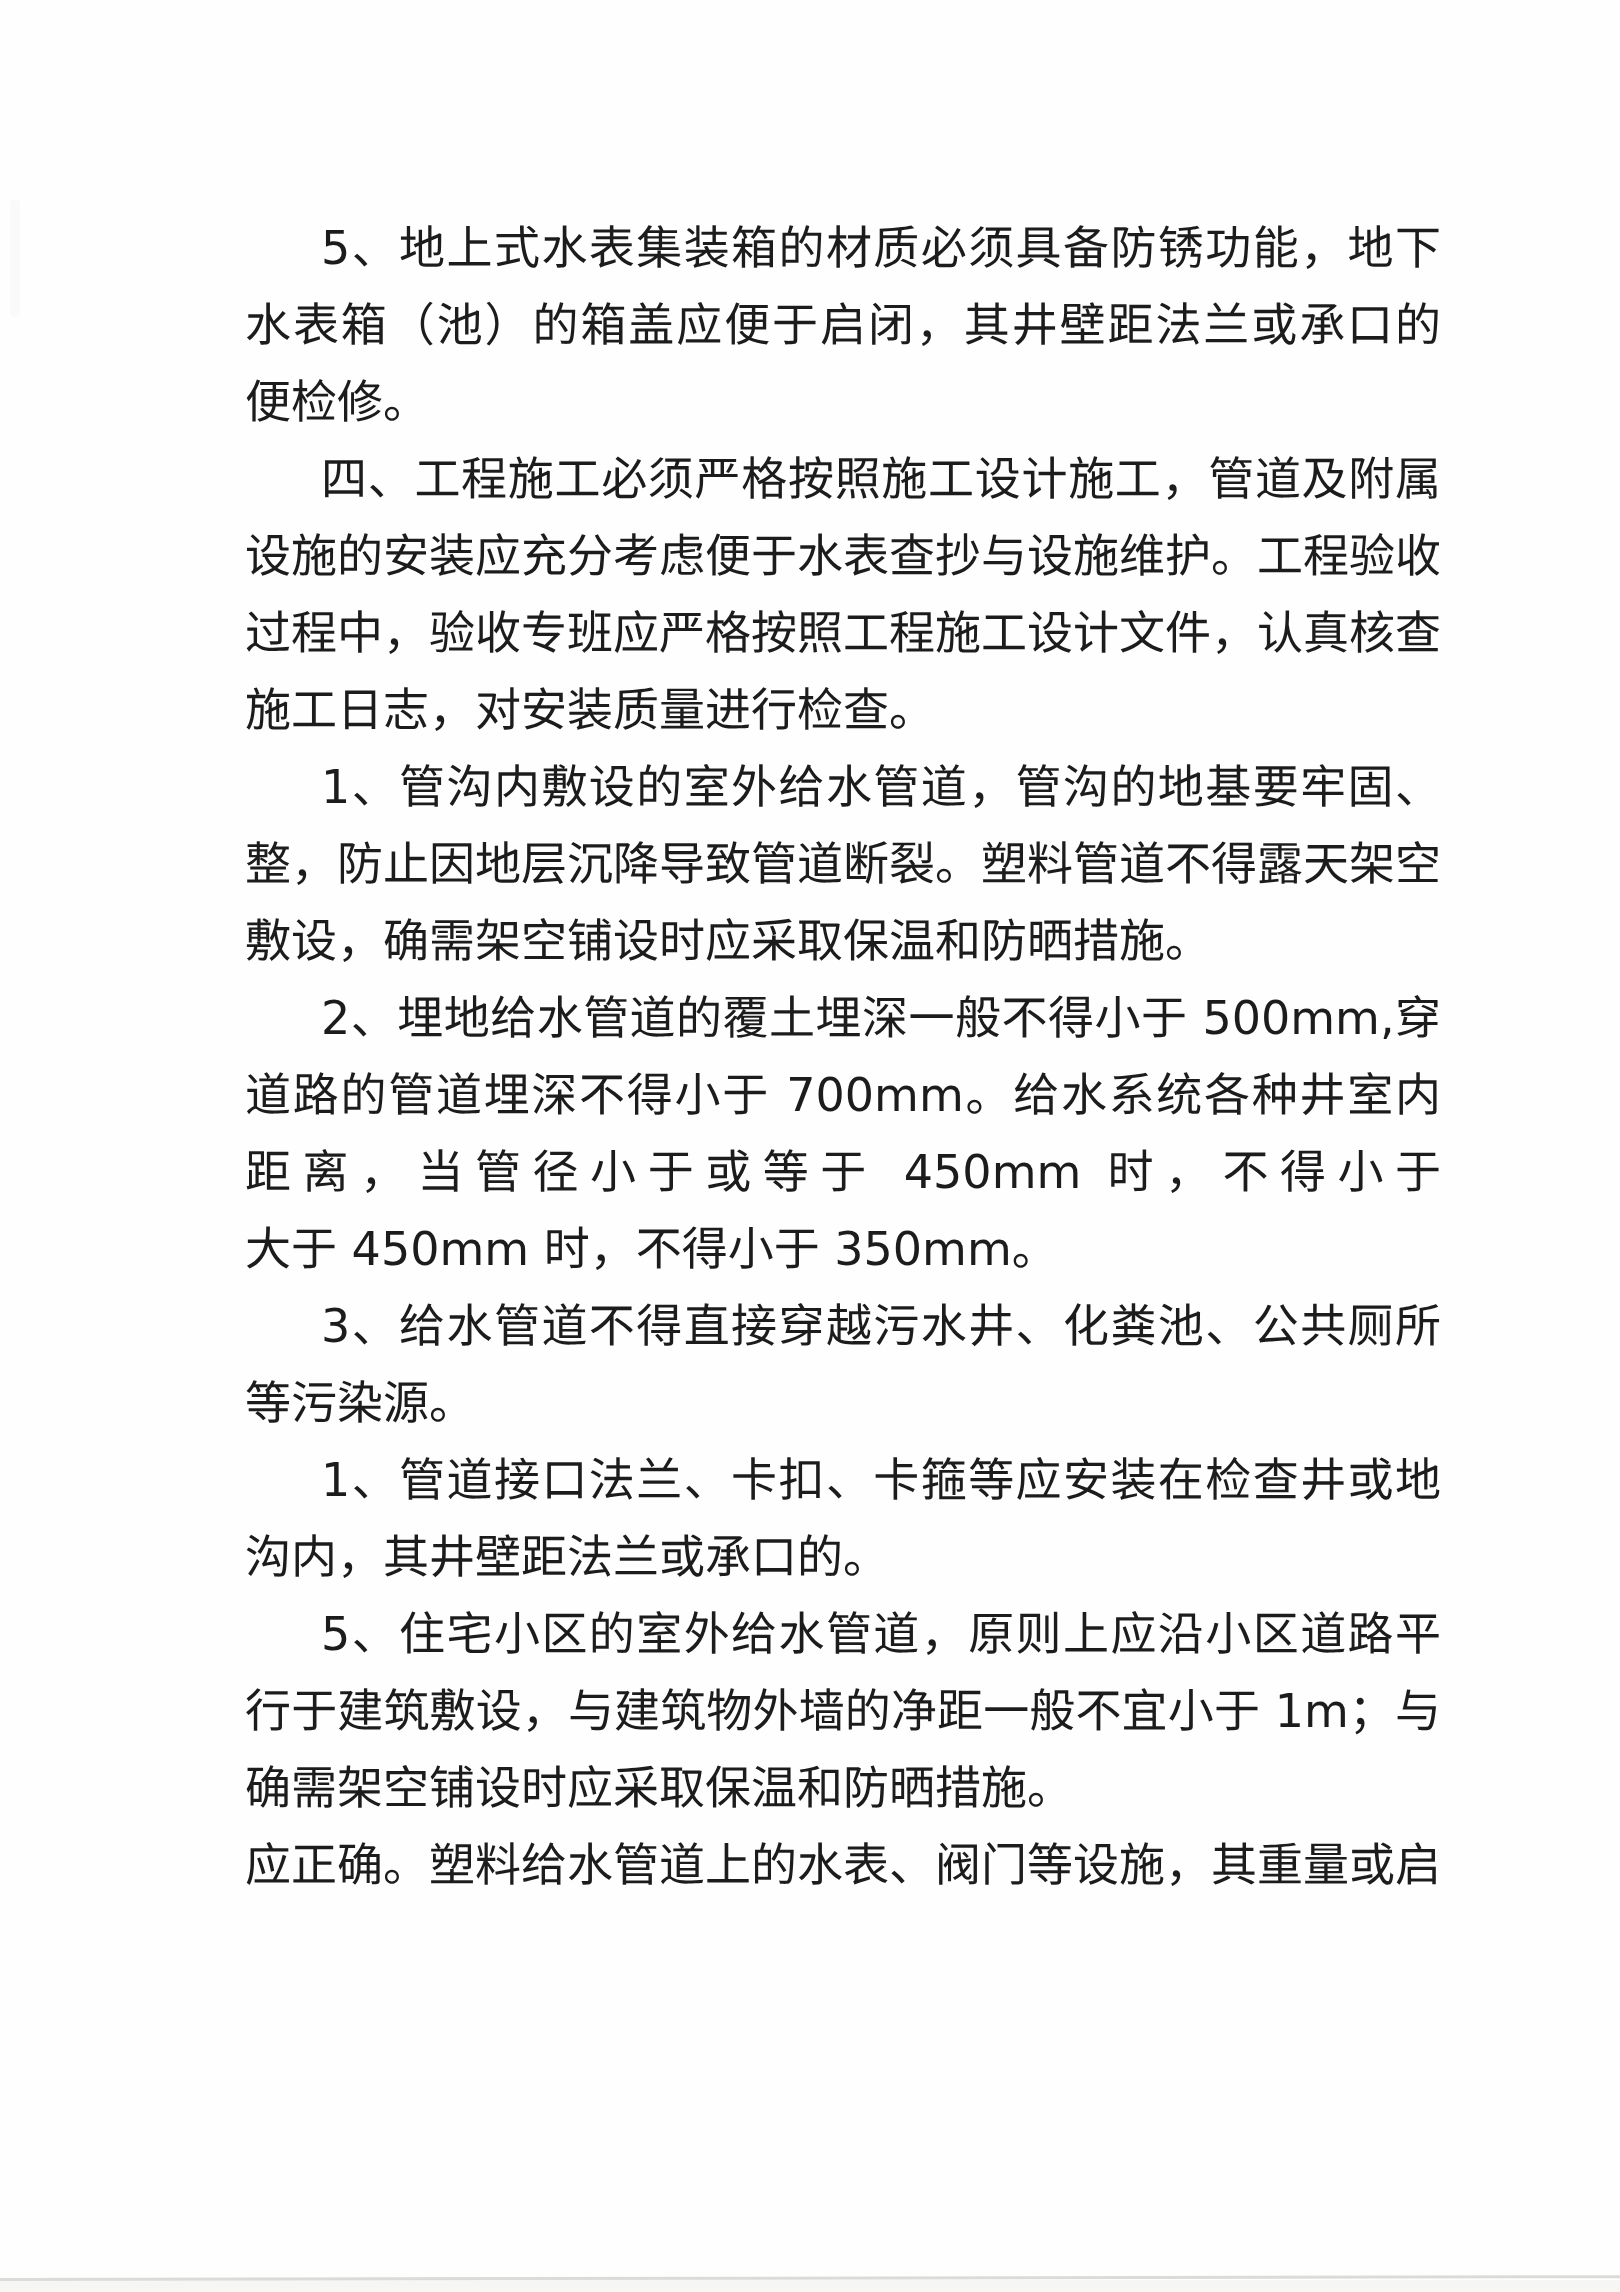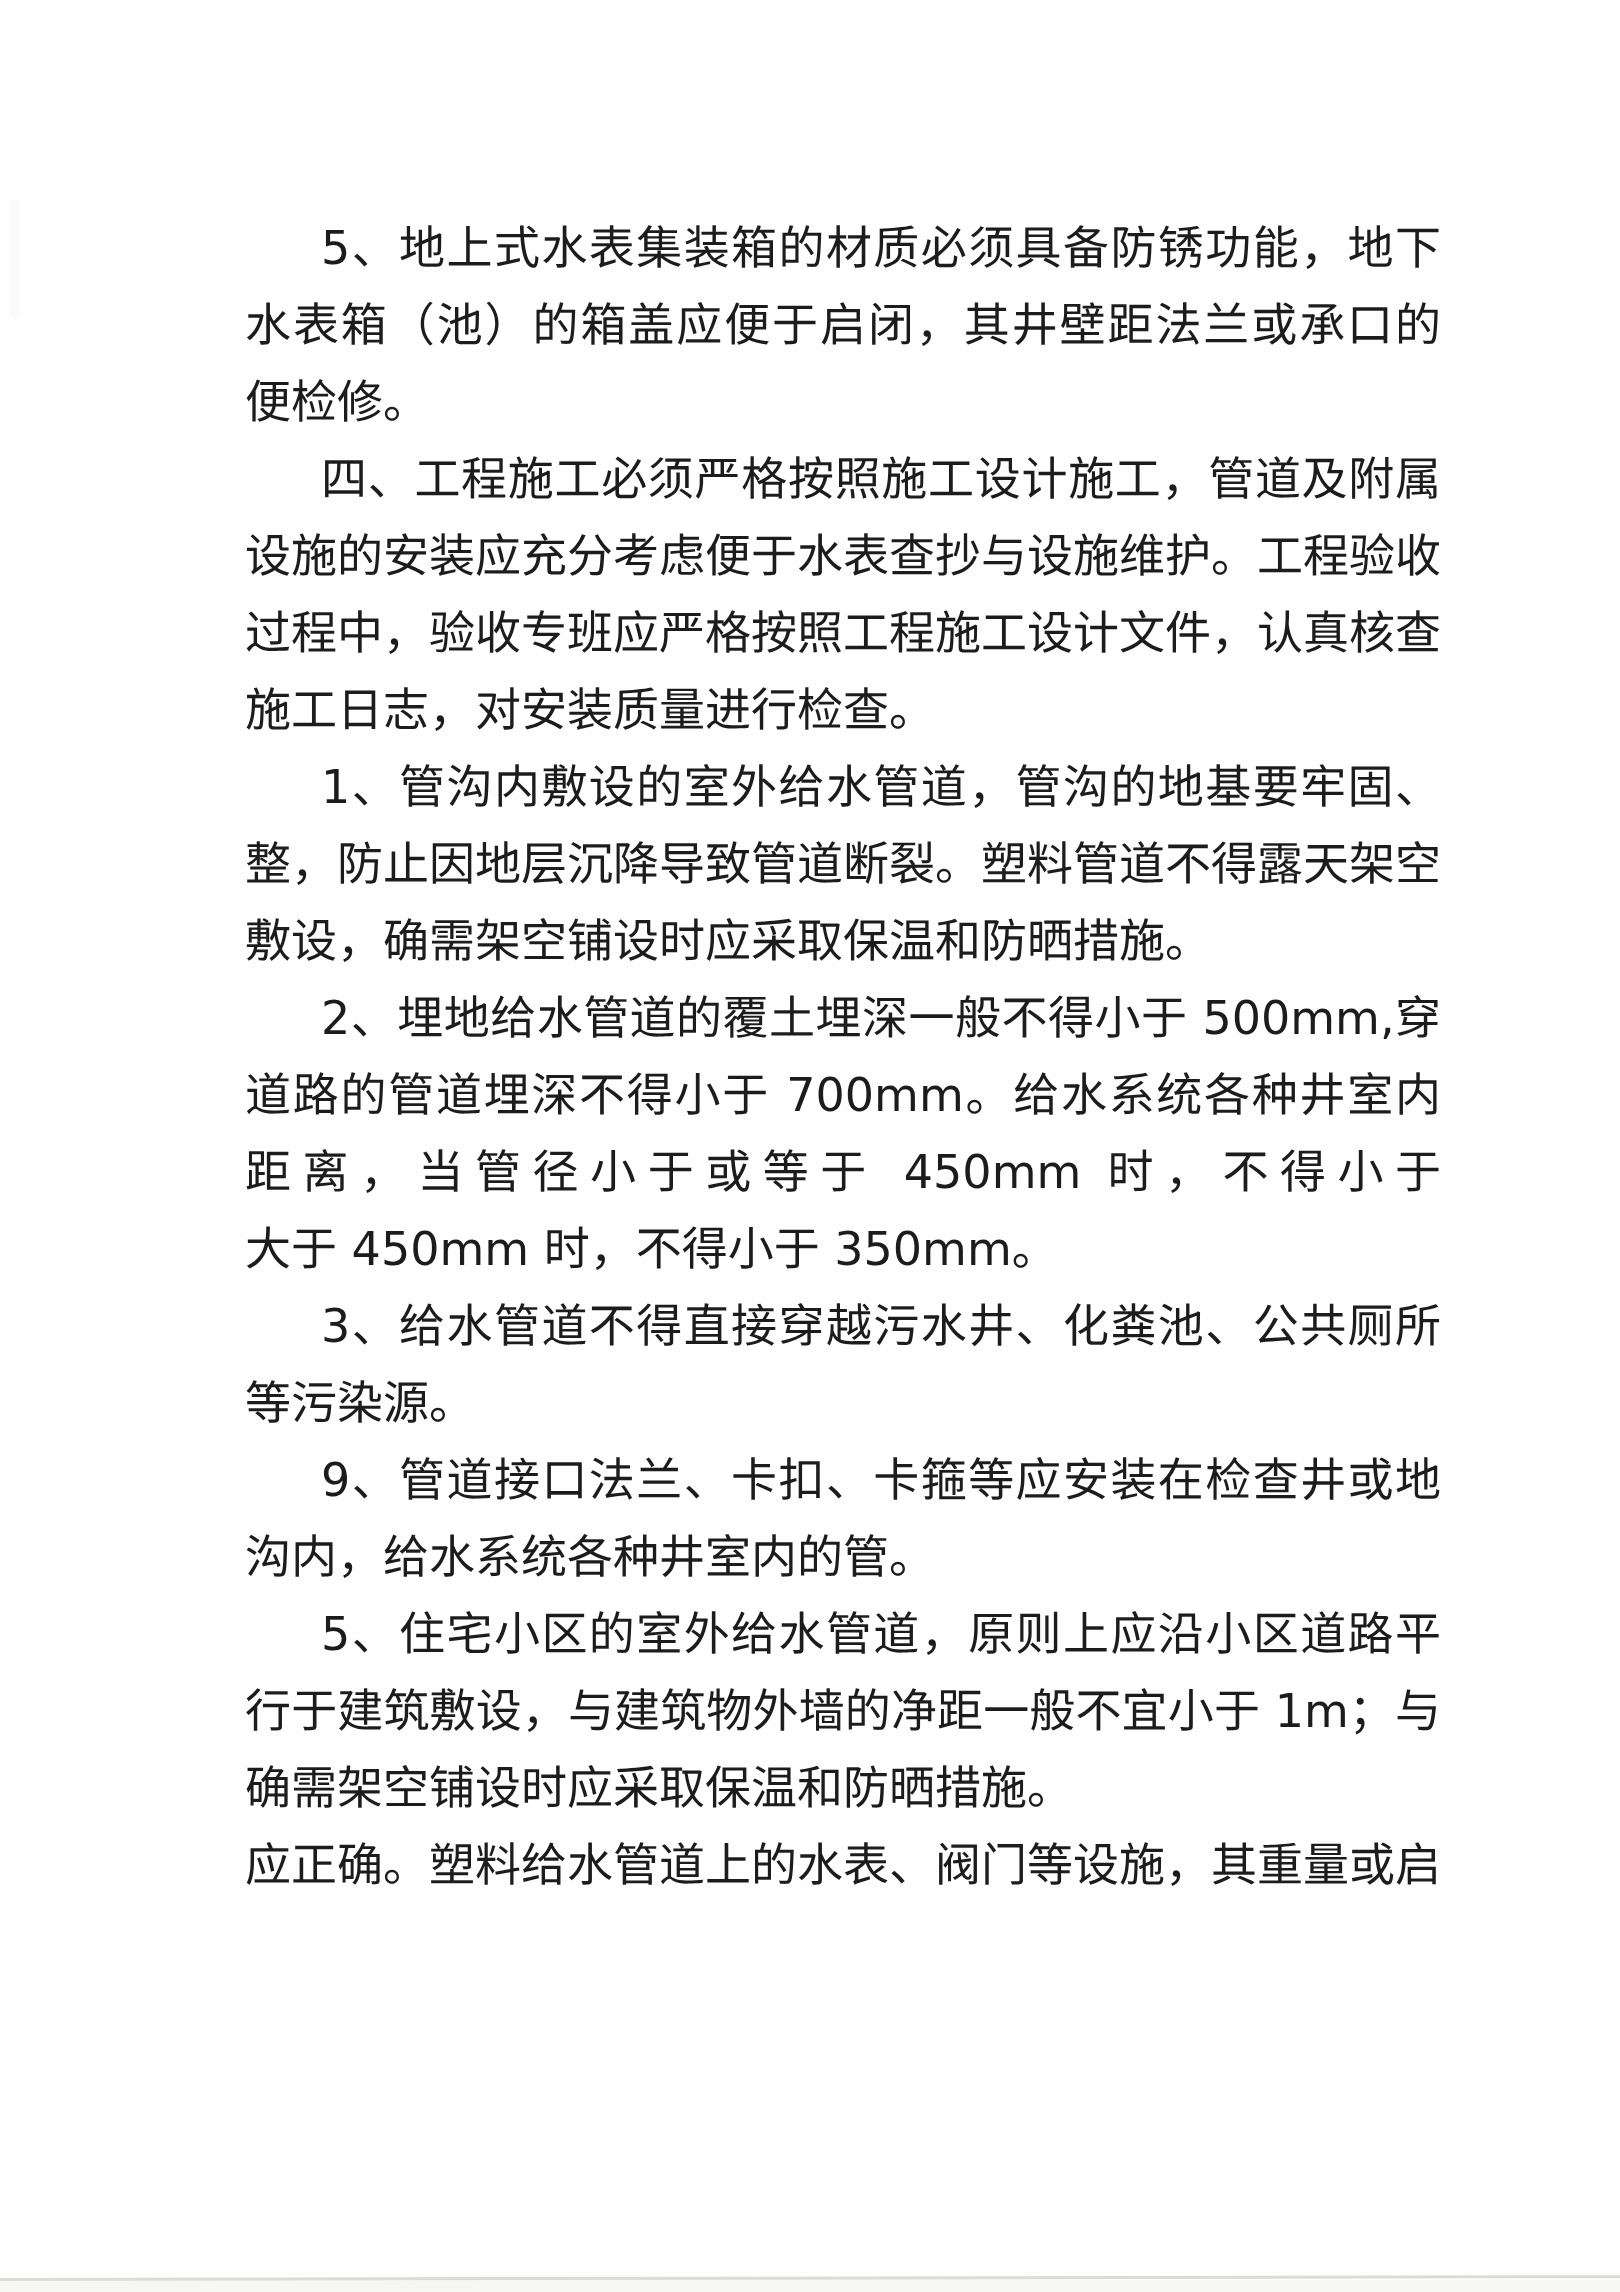--- a/index.html
+++ b/index.html
@@ -88,22 +88,22 @@
       <div class="line">施工日志，对安装质量进行检查。</div>
       <div class="line indent fill">1、管沟内敷设的室外给水管道，管沟的地基要牢固、平</div>
       <div class="line fill">整，防止因地层沉降导致管道断裂。塑料管道不得露天架空</div>
       <div class="line">敷设，确需架空铺设时应采取保温和防晒措施。</div>
       <div class="line indent fill">2、埋地给水管道的覆土埋深一般不得小于 500mm,穿越</div>
       <div class="line fill">道路的管道埋深不得小于 700mm。给水系统各种井室内的管</div>
       <div class="line fill">距离，当管径小于或等于 450mm 时，不得小于 250mm;当管径</div>
       <div class="line">大于 450mm 时，不得小于 350mm。</div>
       <div class="line indent fill">3、给水管道不得直接穿越污水井、化粪池、公共厕所</div>
       <div class="line">等污染源。</div>
-      <div class="line indent fill">9、管道接口法兰、卡扣、卡箍等应安装在检查井或地</div>
-      <div class="line">沟内，给水系统各种井室内的管。</div>
+      <div class="line indent fill">1、管道接口法兰、卡扣、卡箍等应安装在检查井或地</div>
+      <div class="line">沟内，其井壁距法兰或承口的。</div>
       <div class="line indent fill">5、住宅小区的室外给水管道，原则上应沿小区道路平</div>
       <div class="line fill">行于建筑敷设，与建筑物外墙的净距一般不宜小于 1m；与其</div>
       <div class="line">确需架空铺设时应采取保温和防晒措施。</div>
       <div class="line fill">应正确。塑料给水管道上的水表、阀门等设施，其重量或启</div>
     </div>
   <div class="bottom-shade"></div>
   <div class="bottom-edge"></div>
 </div>
 
 

